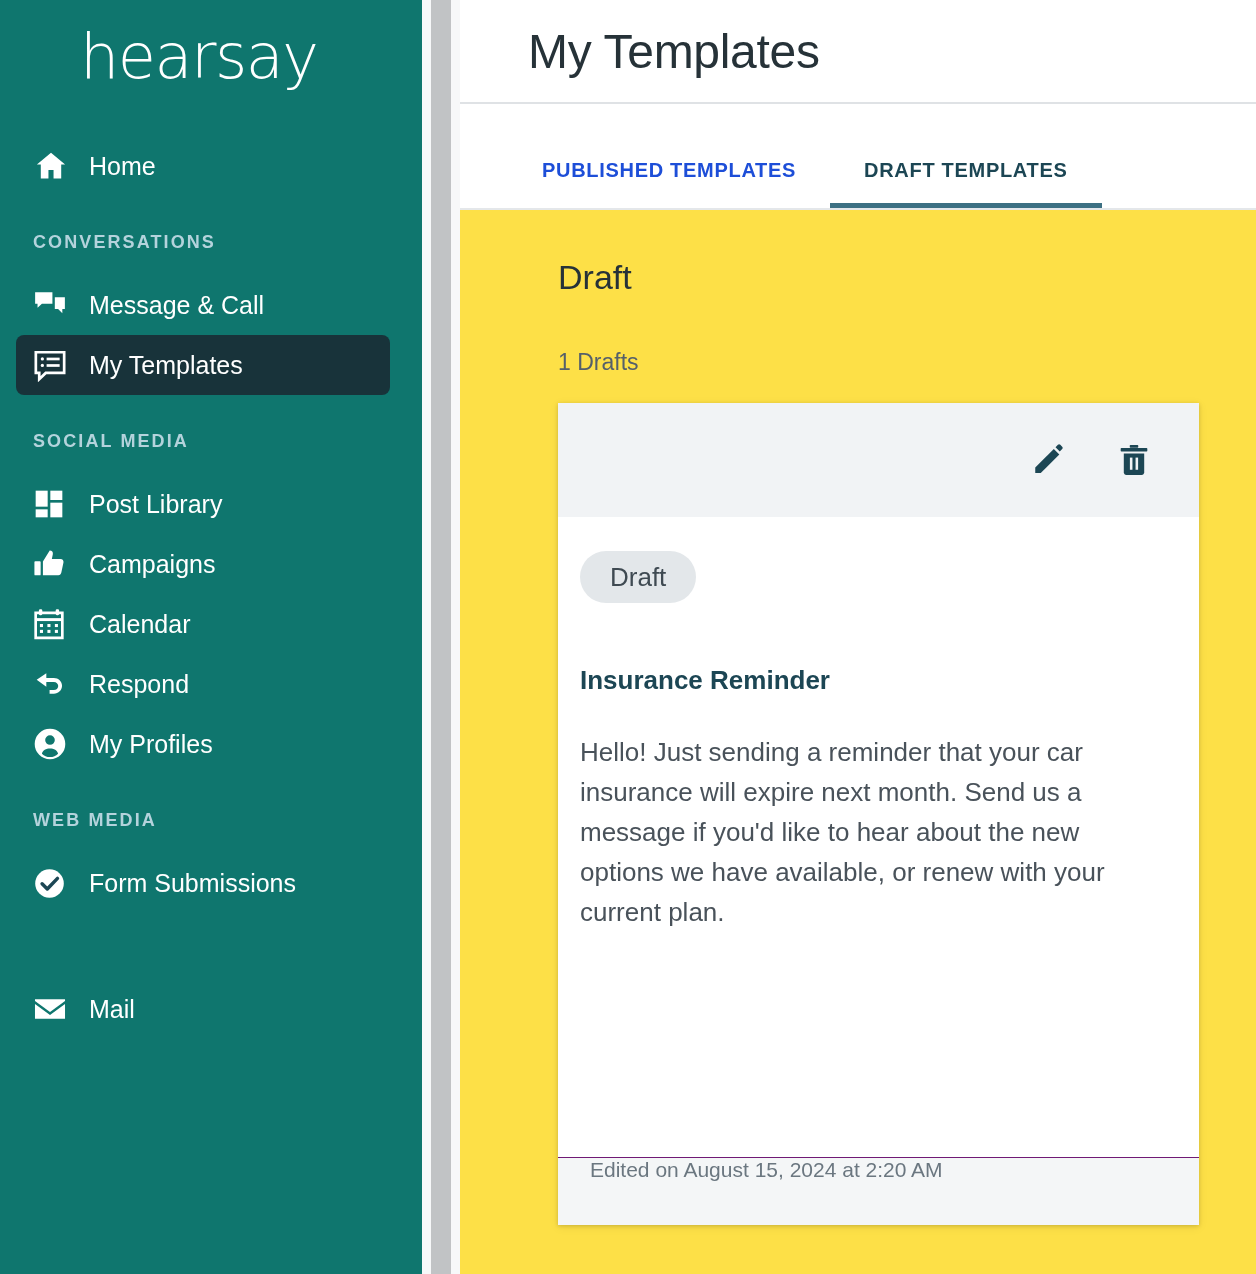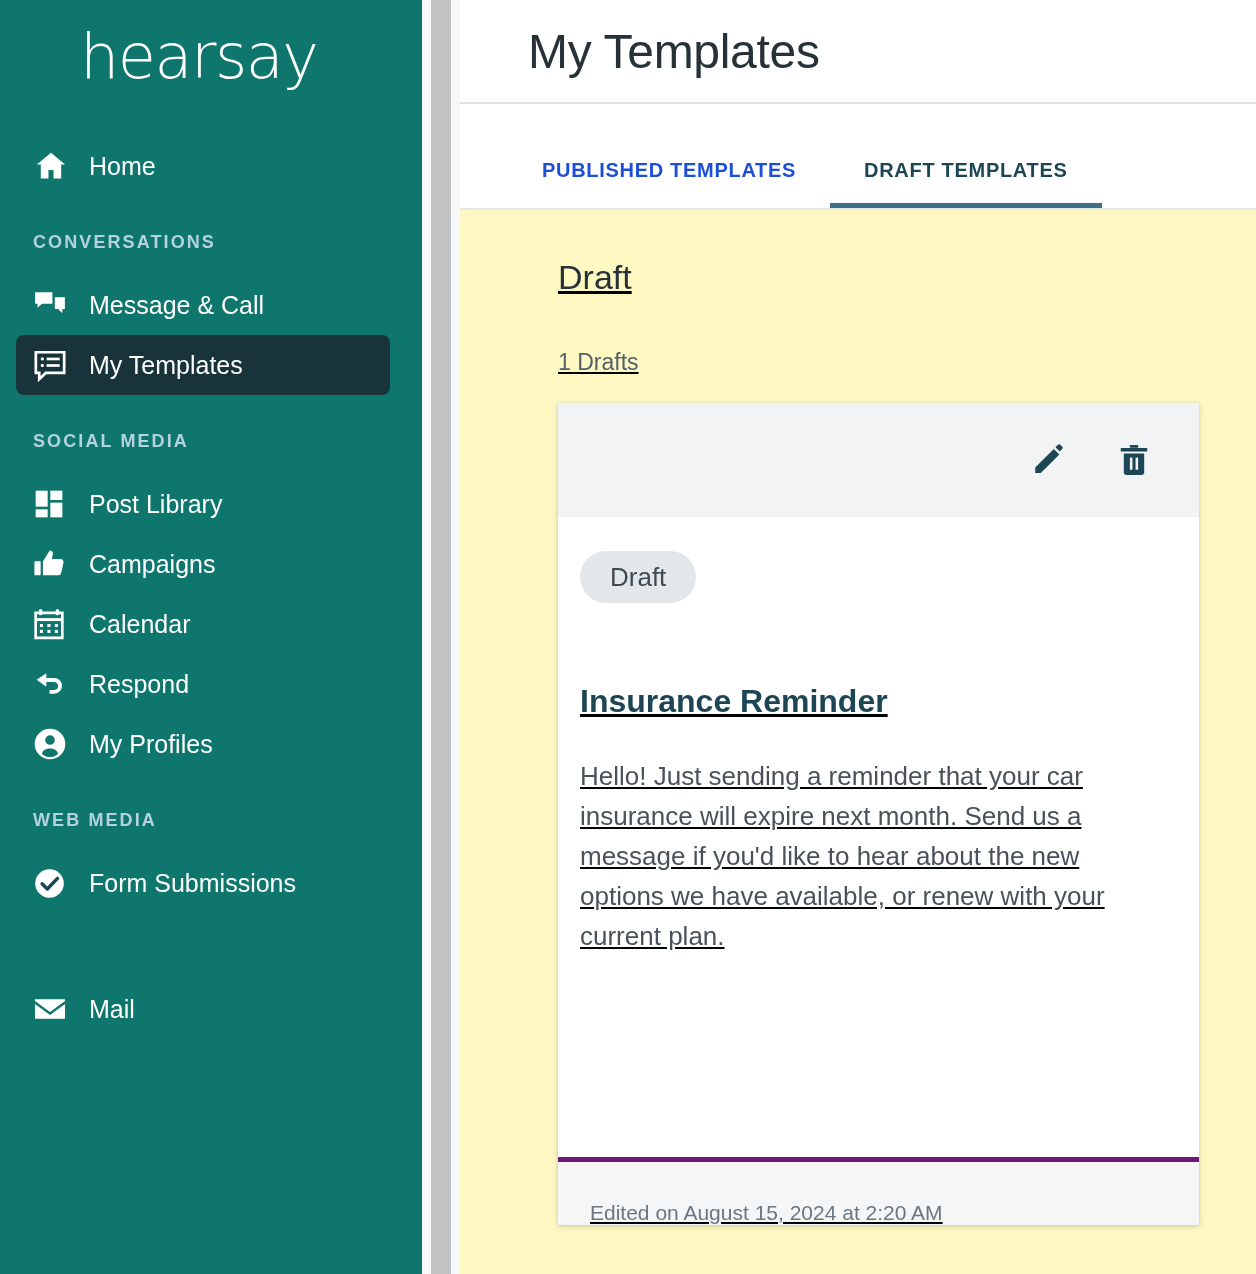--- a/index.html
+++ b/index.html
@@ -144,22 +144,21 @@
     position: absolute;
     left: 0; right: 0; bottom: 0;
     height: 5px;
     background: #3c7083;
   }
 
   .content {
     flex: 1 1 auto;
     padding: 48px 0 0 0;
     overflow: hidden;
-    background: #fef9c3;
-    text-decoration: underline;
+    background: #fde047;
   }
   .section-title {
     font-size: 34px;
     color: #263238;
     font-weight: 400;
     padding-left: 98px;
   }
   .section-count {
     font-size: 23px;
     color: #55606a;
@@ -204,38 +203,38 @@
   .badge {
     display: inline-block;
     background: #e3e7ea;
     color: #3f4a52;
     font-size: 26px;
     border-radius: 32px;
     padding: 13px 30px;
     line-height: 1;
   }
   .card-title {
-    margin-top: 80px;
-    font-size: 32px;
+    margin-top: 62px;
+    font-size: 26px;
     font-weight: bold;
     color: #1c4654;
   }
   .card-text {
     margin-top: 36px;
     font-size: 26px;
     line-height: 40px;
     color: #49525a;
     max-width: 575px;
   }
   .card-footer {
     background: #f4f6f7;
-    border-top: 5px solid #701a75;
+    border-top: 1px solid #701a75;
     height: 68px;
     display: flex;
-    align-items: flex-end;
+    align-items: flex-start;
     padding-left: 32px;
   }
   .card-footer-text {
     font-size: 21px;
     color: #6b7780;
   }
 </style>
 </head>
 <body>
 

